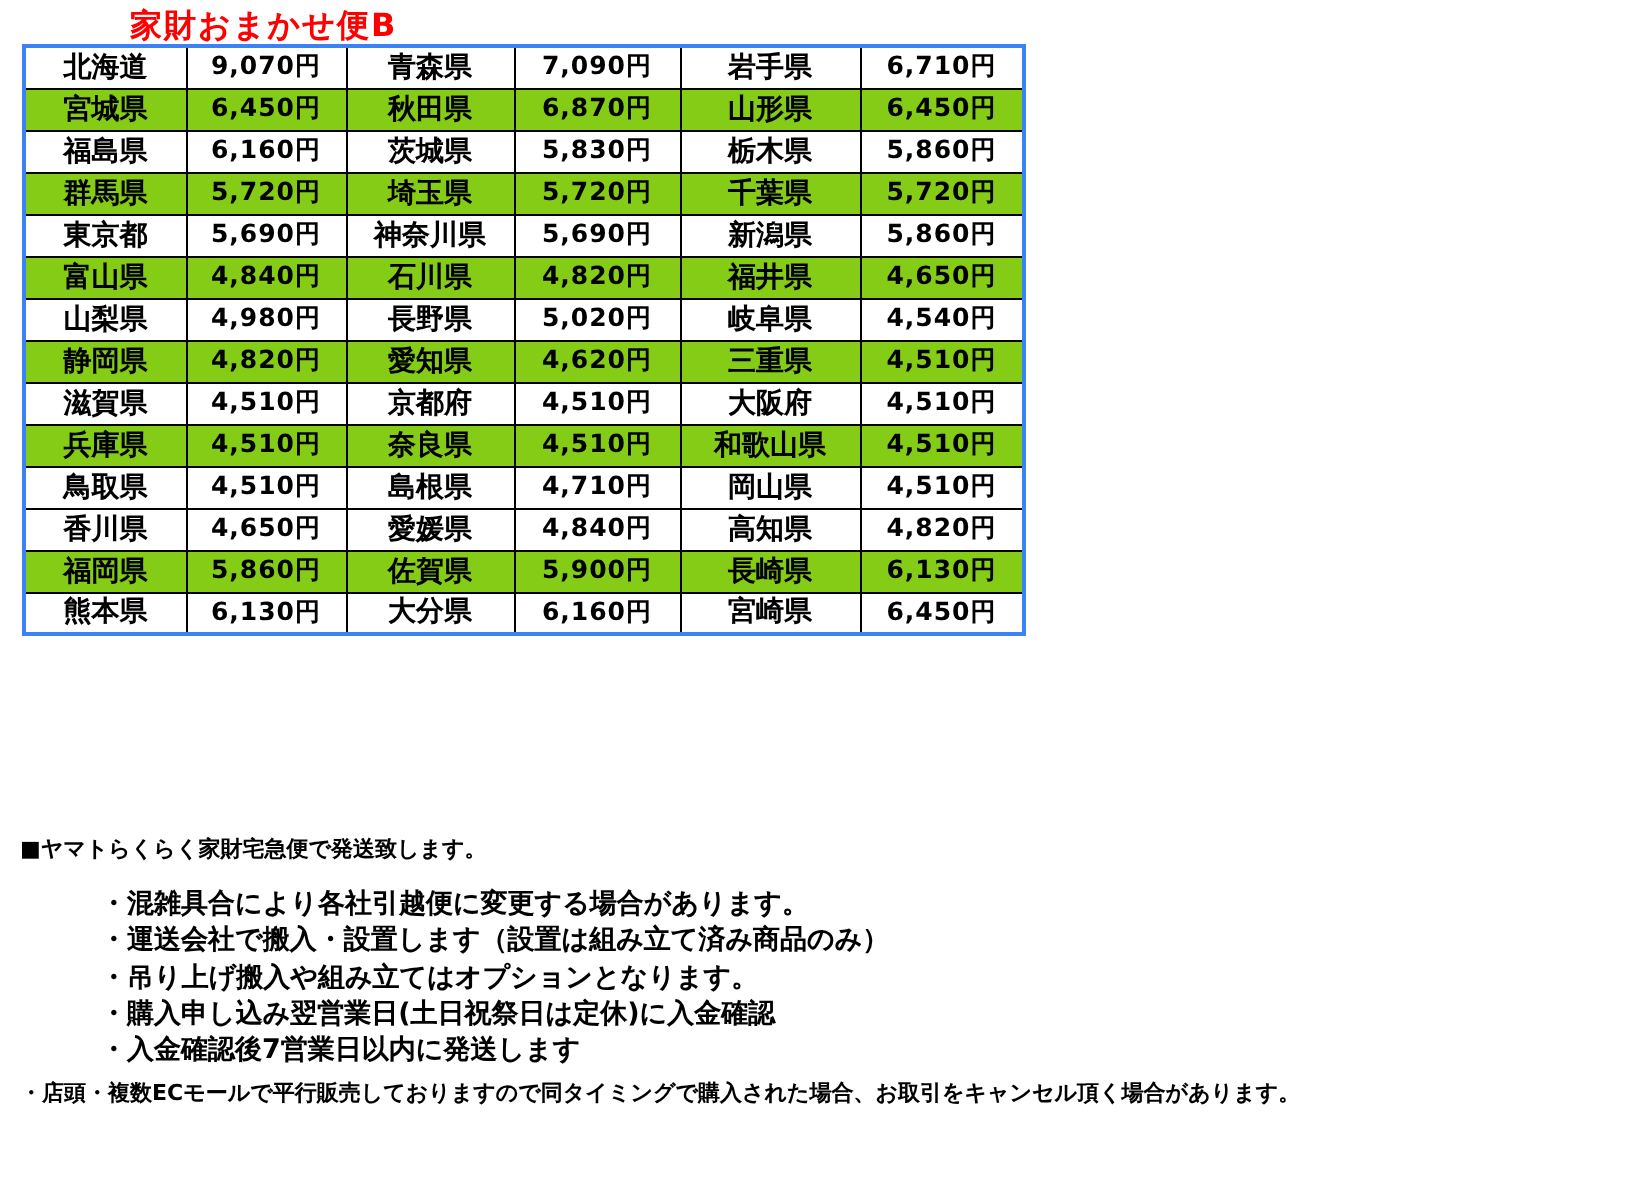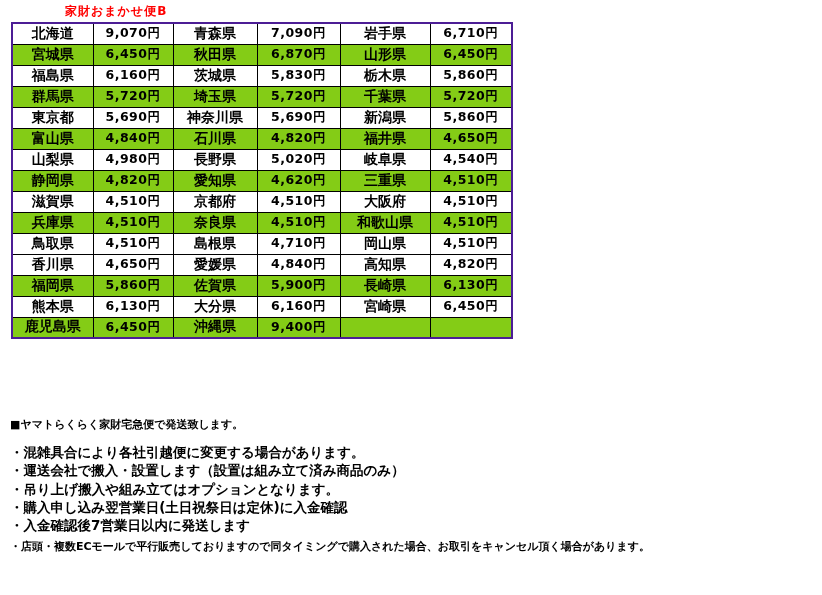--- a/index.html
+++ b/index.html
@@ -10,32 +10,32 @@
   }
   .page {
     position: relative;
     width: 822px; height: 595px;
     background: #ffffff;
     overflow: hidden;
   }
   .table-title {
     position: absolute;
     left: 65px; top: 3px;
-    font-size: 12px;
+    font-size: 16px;
     font-weight: bold;
     color: #ff0000;
     letter-spacing: 1px;
   }
   table.fee-table {
     position: absolute;
     left: 11px; top: 22px;
     border-collapse: collapse;
     table-layout: fixed;
     width: 500px;
-    border: 2px solid #4c1d95;
+    border: 2px solid #3b82f6;
   }
   table.fee-table td {
     border: 1px solid #000000;
     height: 21px;
     text-align: center;
     vertical-align: middle;
     white-space: nowrap;
     overflow: hidden;
     color: #000000;
     background: #ffffff;
@@ -50,20 +50,21 @@
     color: #000000;
   }
   .notes-heading {
     font-size: 11px;
     font-weight: bold;
     line-height: 17px;
   }
   ul.notes-list {
     list-style: none;
     margin-top: 10px;
+    margin-left: 40px;
   }
   ul.notes-list li {
     font-size: 13.5px;
     font-weight: bold;
     line-height: 18.3px;
     white-space: nowrap;
   }
   .notes-footnote {
     margin-top: 5px;
     font-size: 11px;
@@ -192,28 +193,20 @@
           <td class="pref-cell">長崎県</td>
           <td class="price-cell">6,130円</td>
         </tr>
         <tr>
           <td class="pref-cell">熊本県</td>
           <td class="price-cell">6,130円</td>
           <td class="pref-cell">大分県</td>
           <td class="price-cell">6,160円</td>
           <td class="pref-cell">宮崎県</td>
           <td class="price-cell">6,450円</td>
-        </tr>
-        <tr class="shaded">
-          <td class="pref-cell">鹿児島県</td>
-          <td class="price-cell">6,450円</td>
-          <td class="pref-cell">沖縄県</td>
-          <td class="price-cell">9,400円</td>
-          <td class="pref-cell"></td>
-          <td class="price-cell"></td>
         </tr>
       </tbody>
   </table>
 
   <div class="notes">
     <div class="notes-heading">■ヤマトらくらく家財宅急便で発送致します。</div>
     <ul class="notes-list">
         <li>・混雑具合により各社引越便に変更する場合があります。</li>
         <li>・運送会社で搬入・設置します（設置は組み立て済み商品のみ）</li>
         <li>・吊り上げ搬入や組み立てはオプションとなります。</li>

